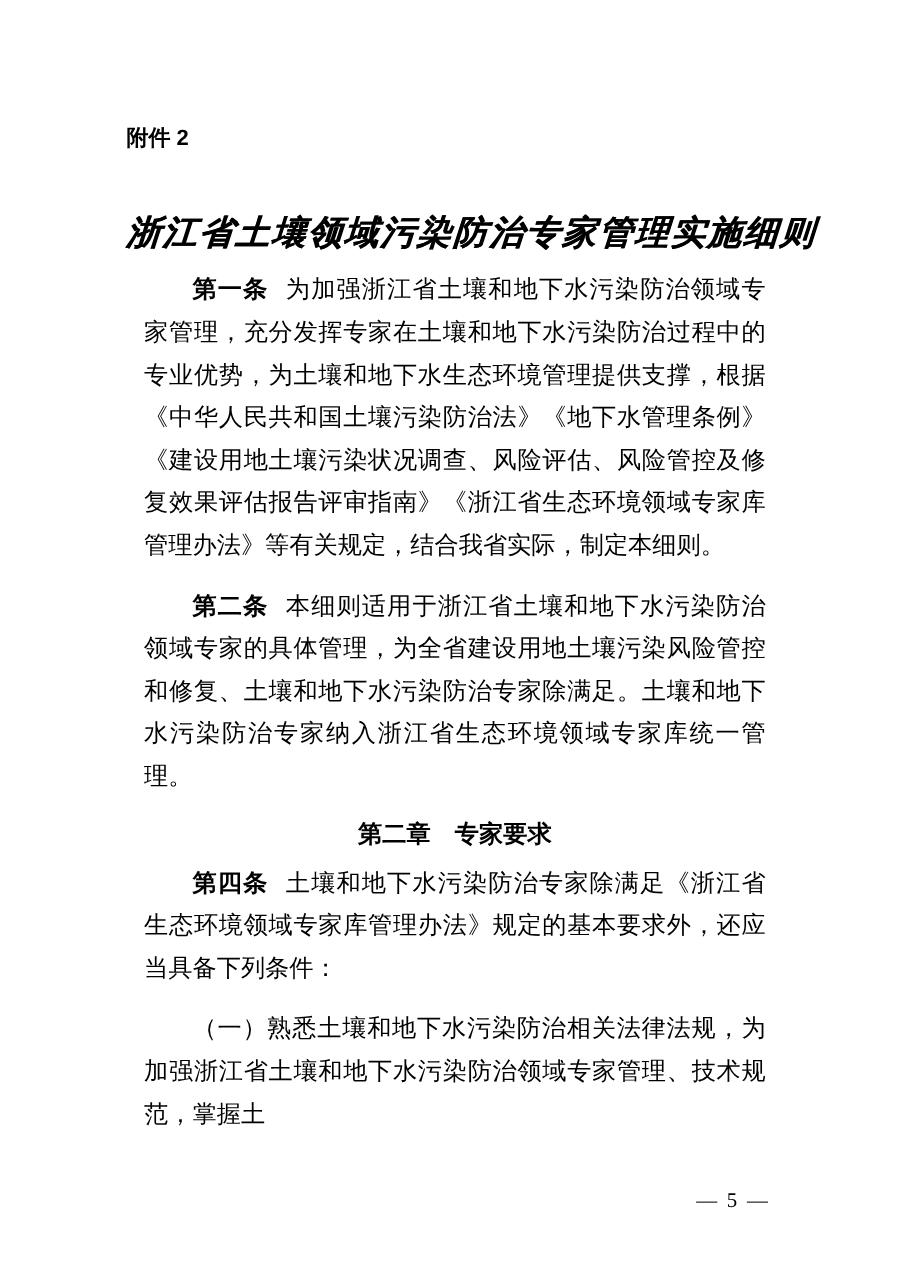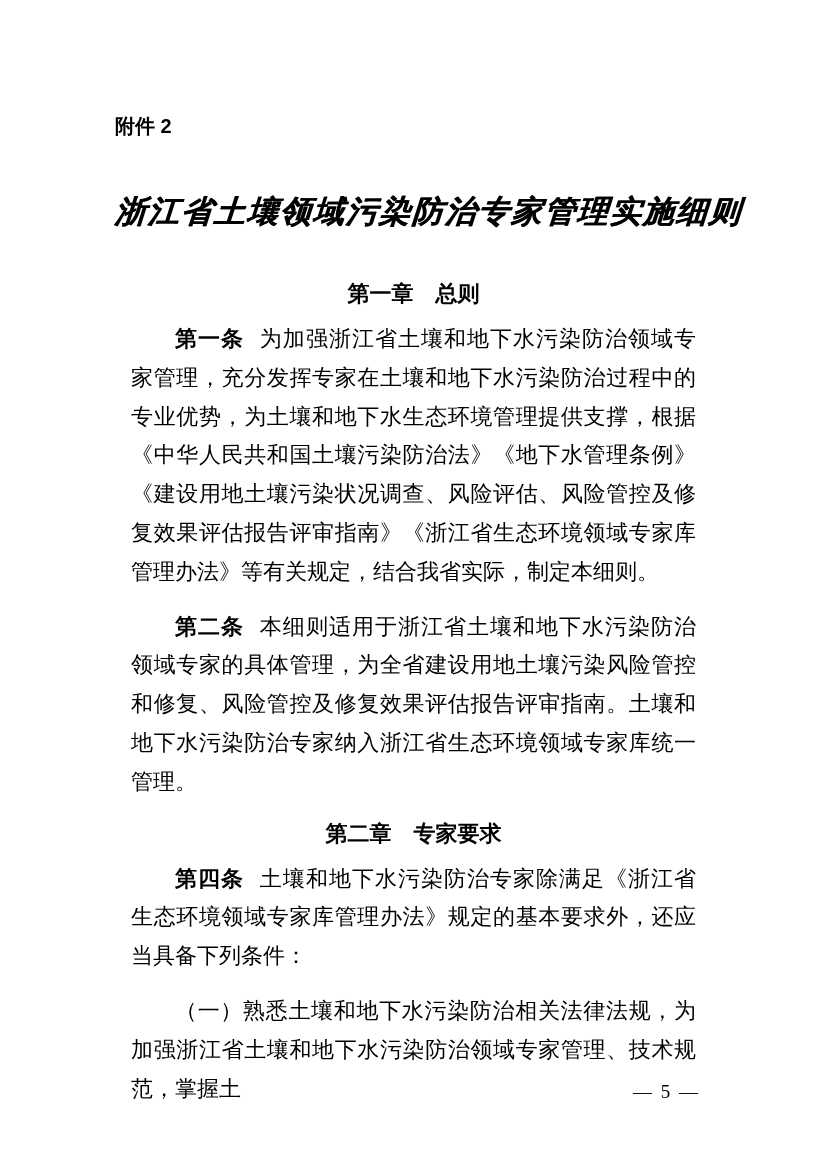--- a/index.html
+++ b/index.html
@@ -79,25 +79,24 @@
 </style>
 </head>
 <body>
 
 <div class="page">
 
   <div class="attachment">附件 2</div>
 
   <div class="doc-title">浙江省土壤领域污染防治专家管理实施细则</div>
 
-  <h2 class="chapter chapter-1">第一章　总则</h2>
 
   <p class="article"><span class="lead">第一条</span><span>为加强浙江省土壤和地下水污染防治领域专家管理，充分发挥专家在土壤和地下水污染防治过程中的专业优势，为土壤和地下水生态环境管理提供支撑，根据《中华人民共和国土壤污染防治法》《地下水管理条例》《建设用地土壤污染状况调查、风险评估、风险管控及修复效果评估报告评审指南》《浙江省生态环境领域专家库管理办法》等有关规定，结合我省实际，制定本细则。</span></p>
 
-  <p class="article"><span class="lead">第二条</span><span>本细则适用于浙江省土壤和地下水污染防治领域专家的具体管理，为全省建设用地土壤污染风险管控和修复、风险管控及修复效果评估报告评审指南。土壤和地下水污染防治专家纳入浙江省生态环境领域专家库统一管理。</span></p>
+  <p class="article"><span class="lead">第二条</span><span>本细则适用于浙江省土壤和地下水污染防治领域专家的具体管理，为全省建设用地土壤污染风险管控和修复、土壤和地下水污染防治专家除满足。土壤和地下水污染防治专家纳入浙江省生态环境领域专家库统一管理。</span></p>
 
 
   <h2 class="chapter chapter-2">第二章　专家要求</h2>
 
   <p class="article"><span class="lead">第四条</span><span>土壤和地下水污染防治专家除满足《浙江省生态环境领域专家库管理办法》规定的基本要求外，还应当具备下列条件：</span></p>
 
   <p class="article"><span>（一）熟悉土壤和地下水污染防治相关法律法规，为加强浙江省土壤和地下水污染防治领域专家管理、技术规范，掌握土</span></p>
 
   <div class="page-number">— 5 —</div>
 

